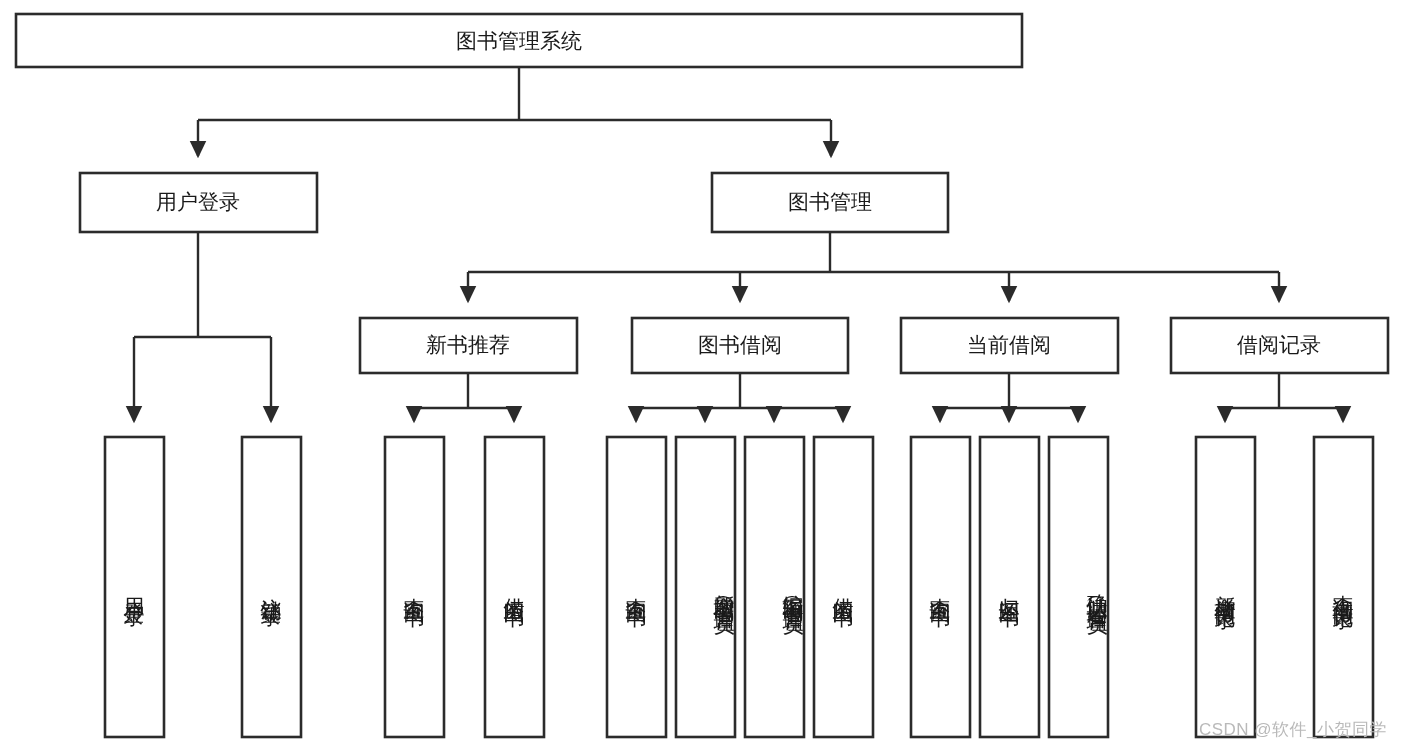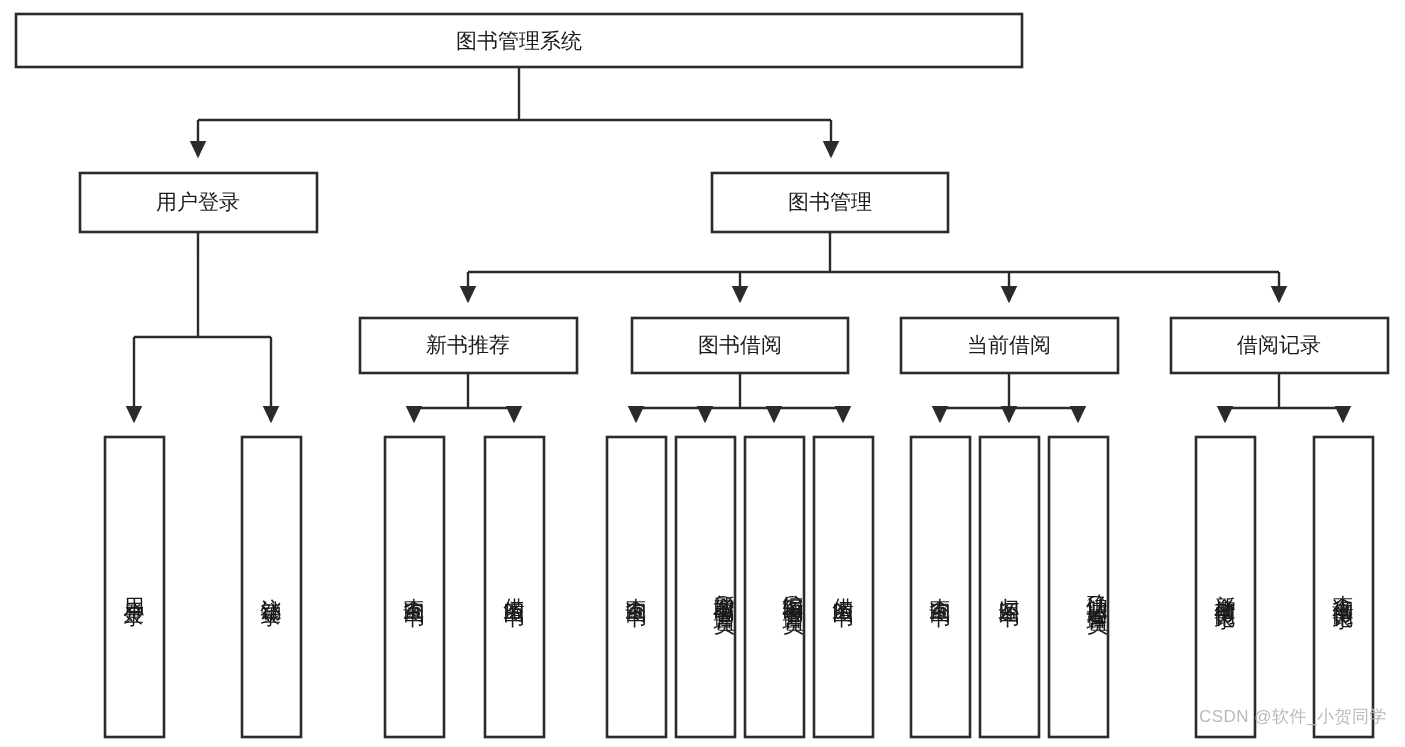--- a/index.html
+++ b/index.html
@@ -62,21 +62,21 @@
     display: flex;
     align-items: center;
     justify-content: center;
     text-align: center;
     pointer-events: none;
     white-space: nowrap;
   }
   .watermark {
     position: absolute;
     right: 10px;
-    bottom: 19px;
+    bottom: 6px;
     font-family: "Liberation Sans", "DejaVu Sans", sans-serif;
     font-size: 17px;
     color: #b9b9b9;
     letter-spacing: 0.5px;
     user-select: none;
   }
 </style>
 </head>
 <body>
 

